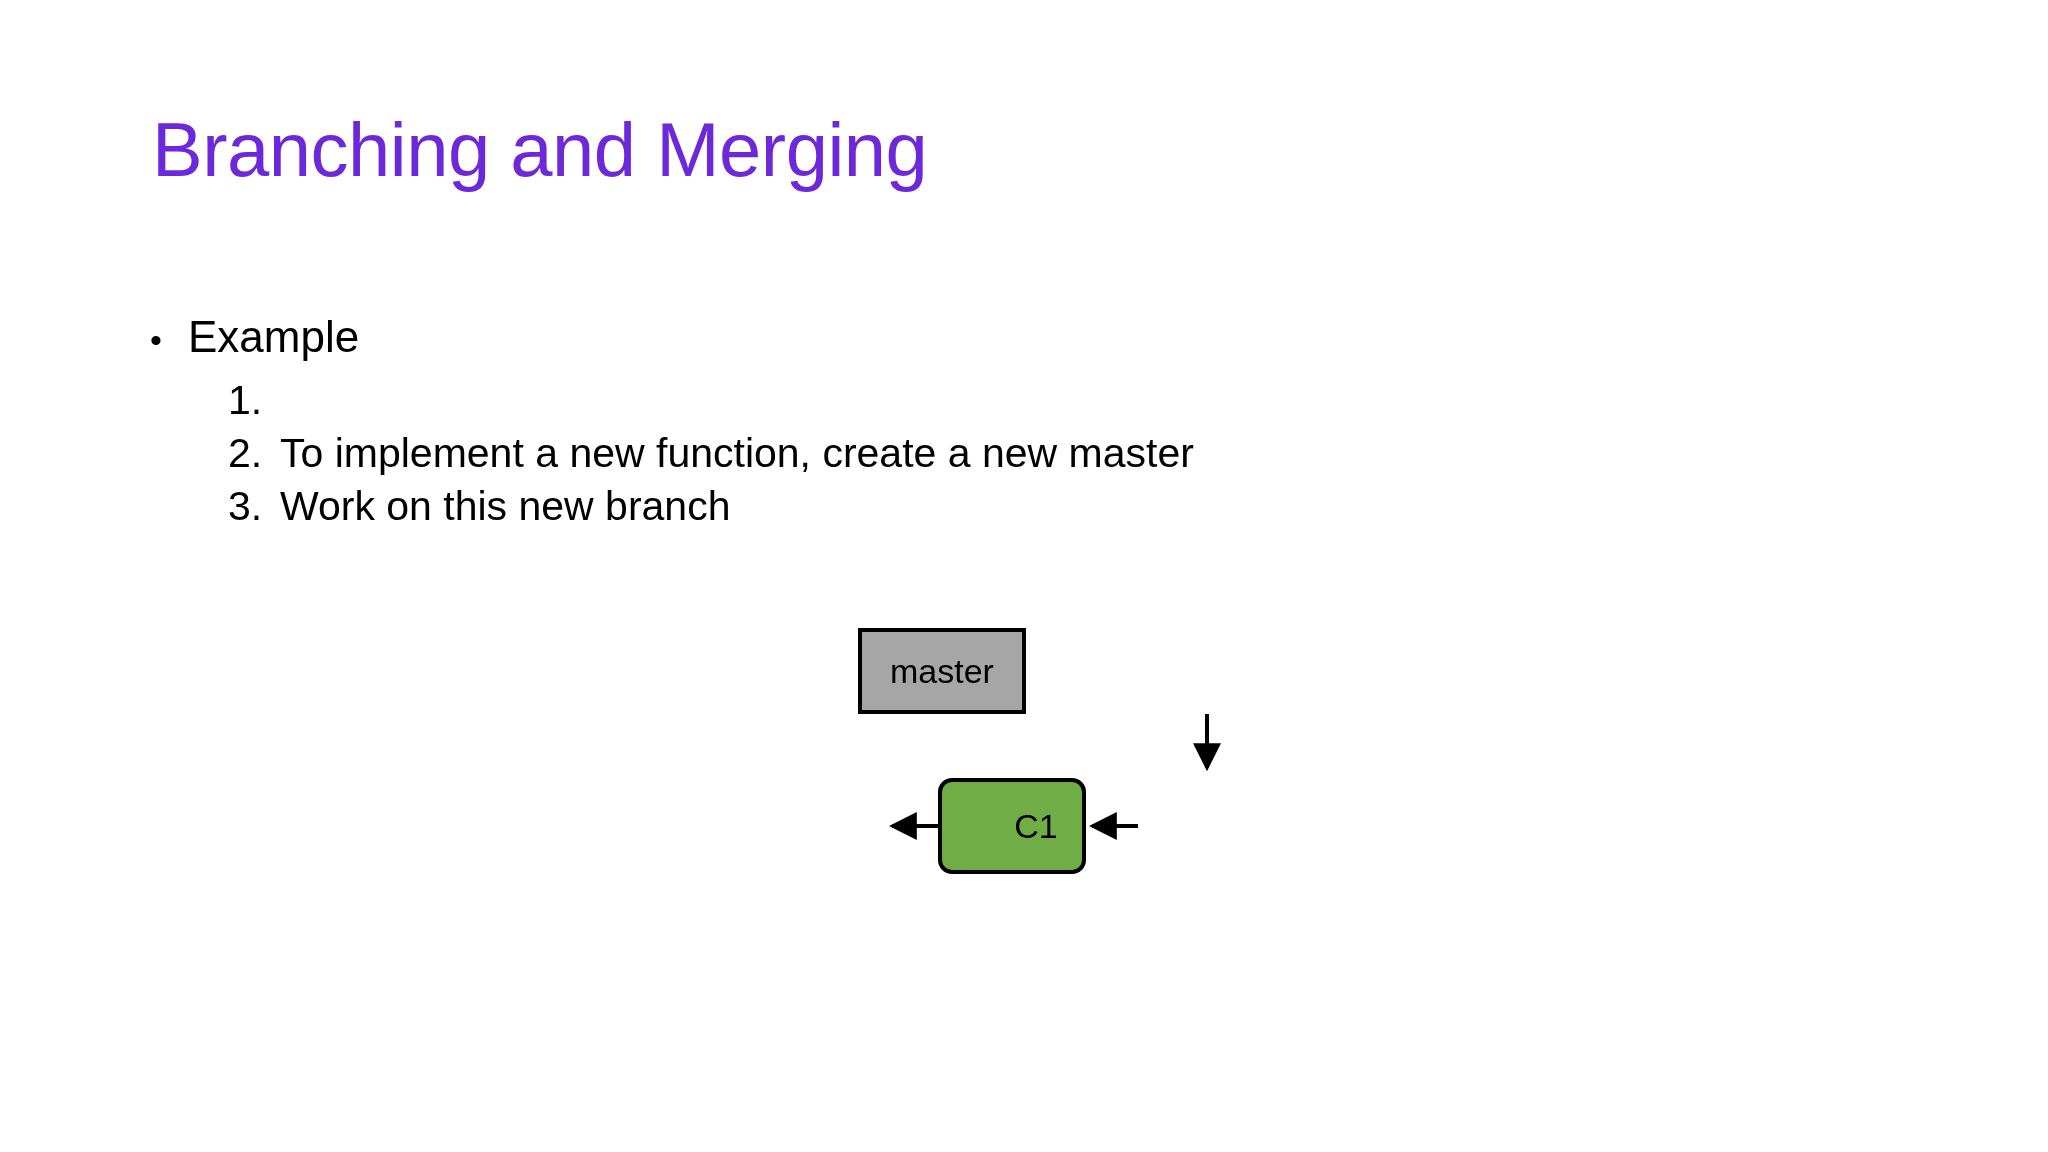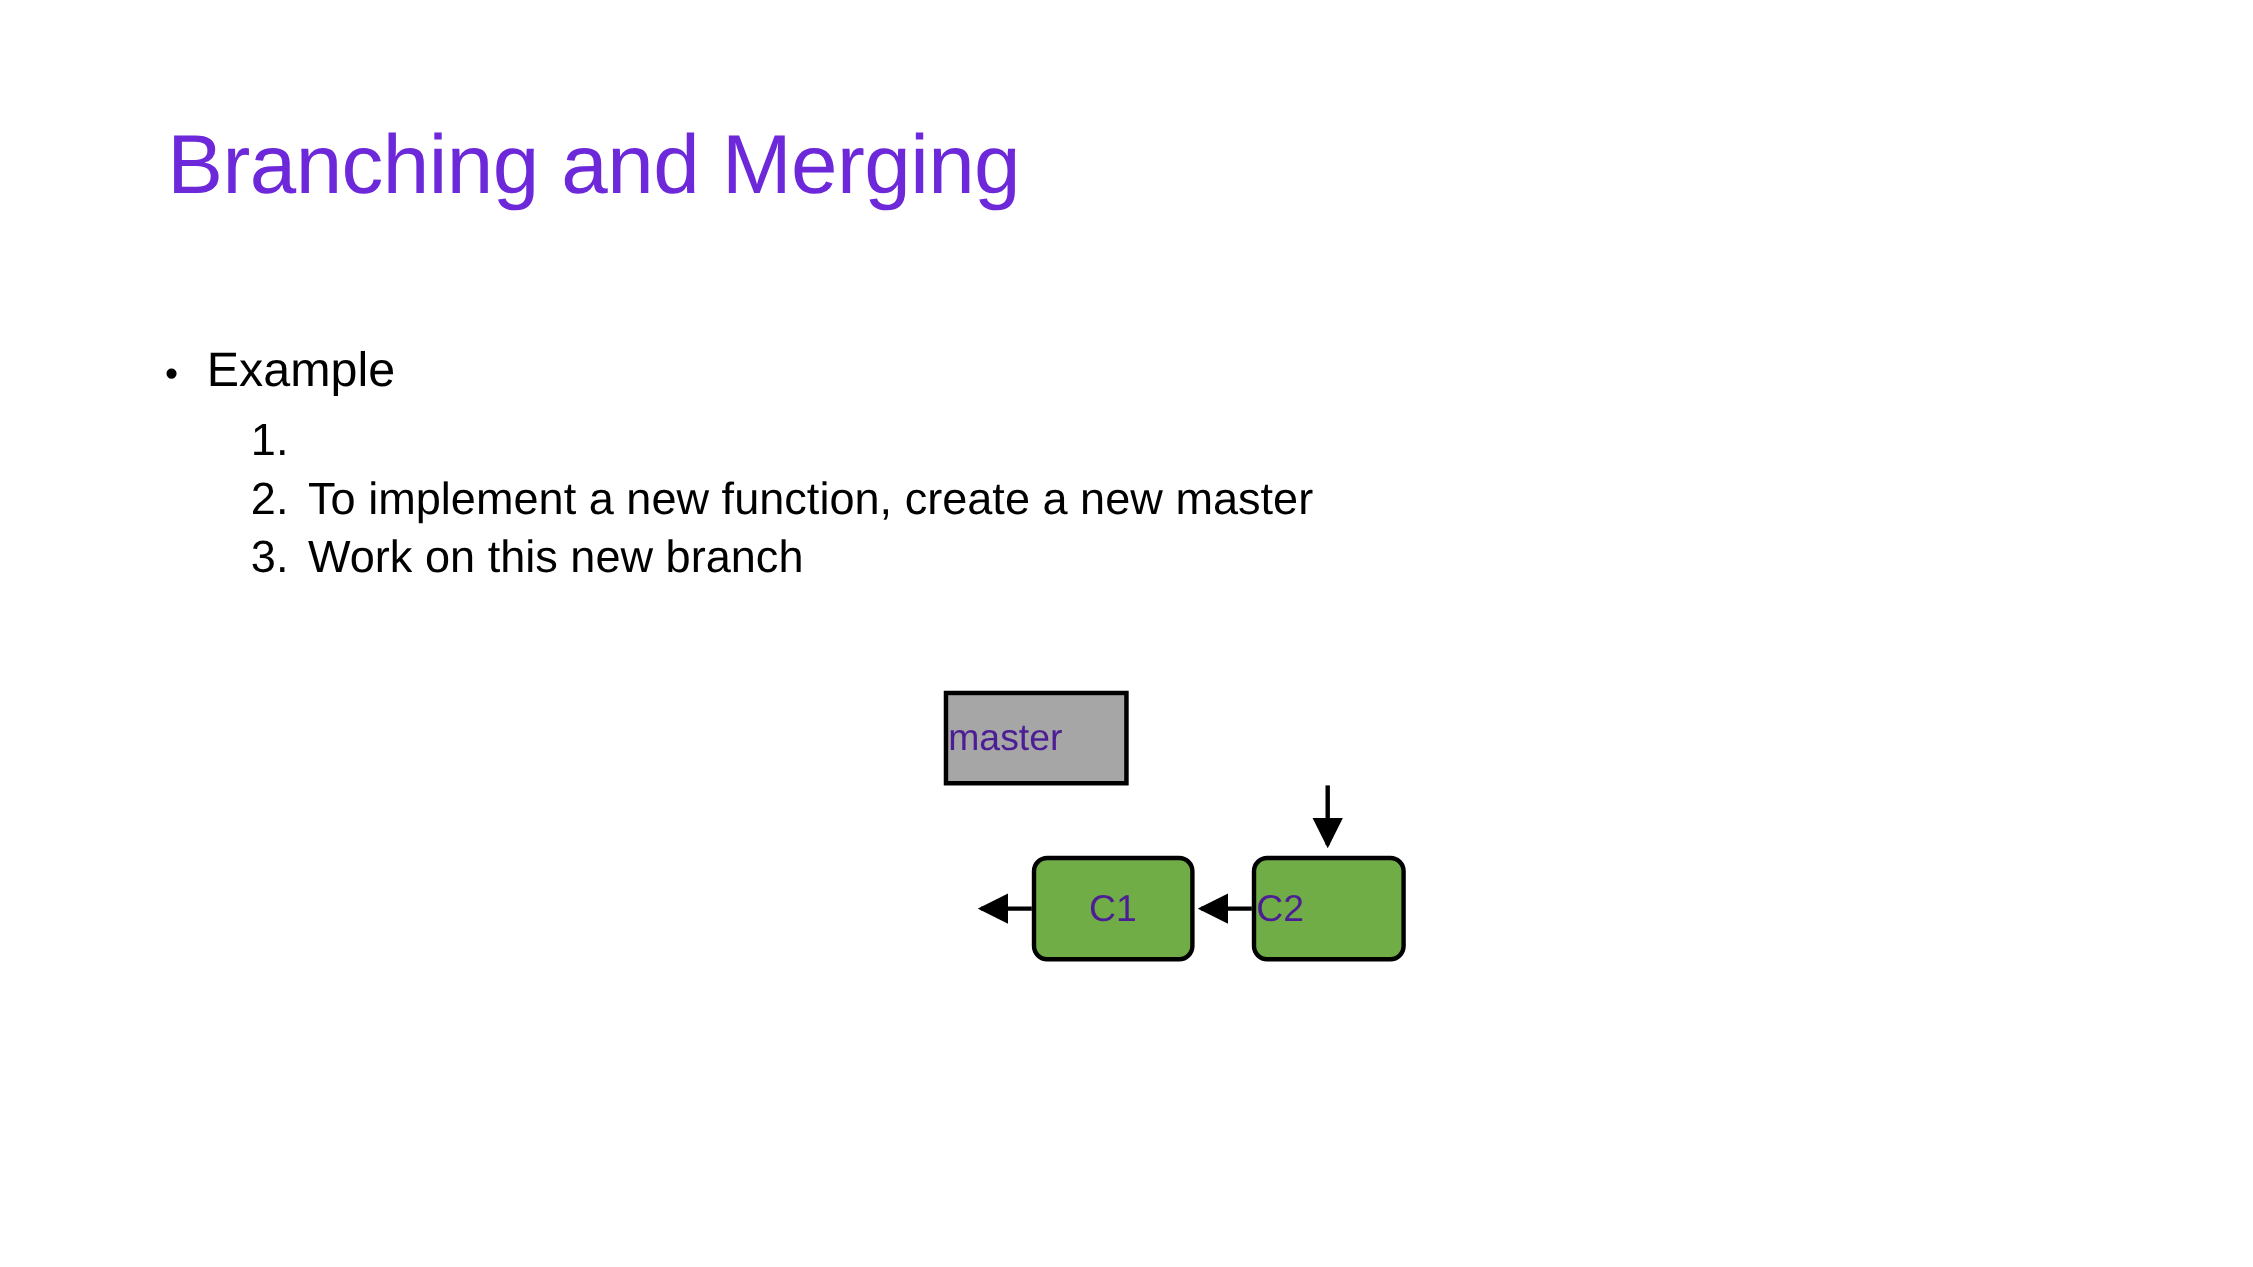--- a/index.html
+++ b/index.html
@@ -93,23 +93,24 @@
     top: 600px;
     width: 640px;
     height: 300px;
   }
 
   .node {
     position: absolute;
     box-sizing: border-box;
     display: flex;
     align-items: center;
+    justify-content: center;
     font-size: 34px;
     line-height: 1;
-    color: #4c1d95;
+    color: #000000;
     border: 4px solid #000000;
   }
 
   .node-branch {
     background: #a6a6a6;
     border-radius: 0;
   }
 
   .node-commit {
     background: #70ad47;
@@ -180,19 +181,16 @@
 
     <div class="node node-branch" id="node-master">
       <span>master</span>
     </div>
 
 
     <div class="node node-commit" id="node-c1">
       <span>C1</span>
     </div>
 
-    <div class="node node-commit" id="node-c2">
-      <span>C2</span>
-    </div>
 
   </div>
 
 </div>
 
 </body></html>

